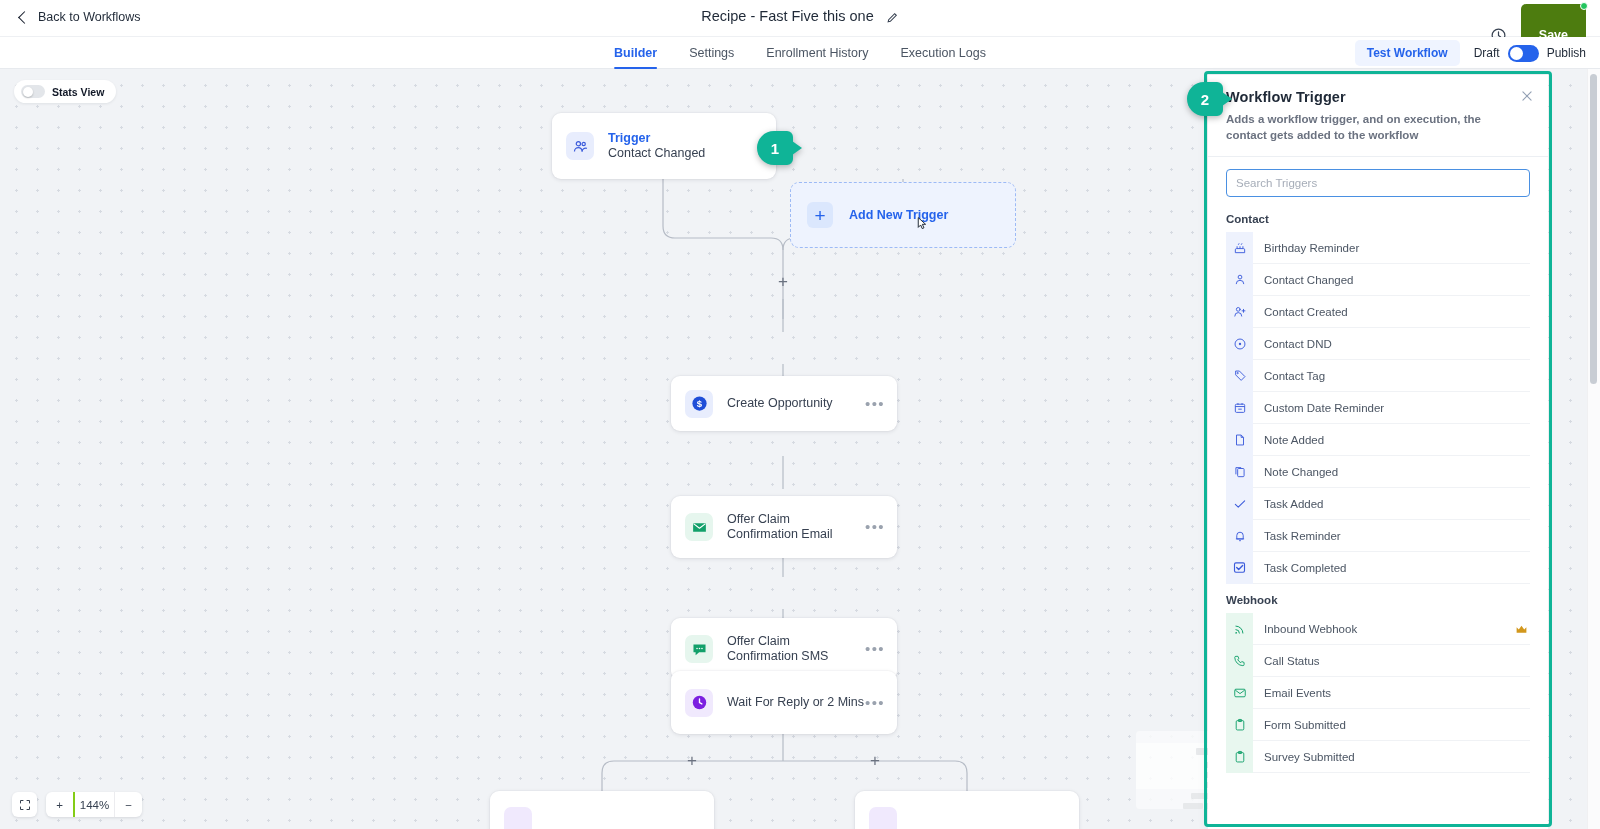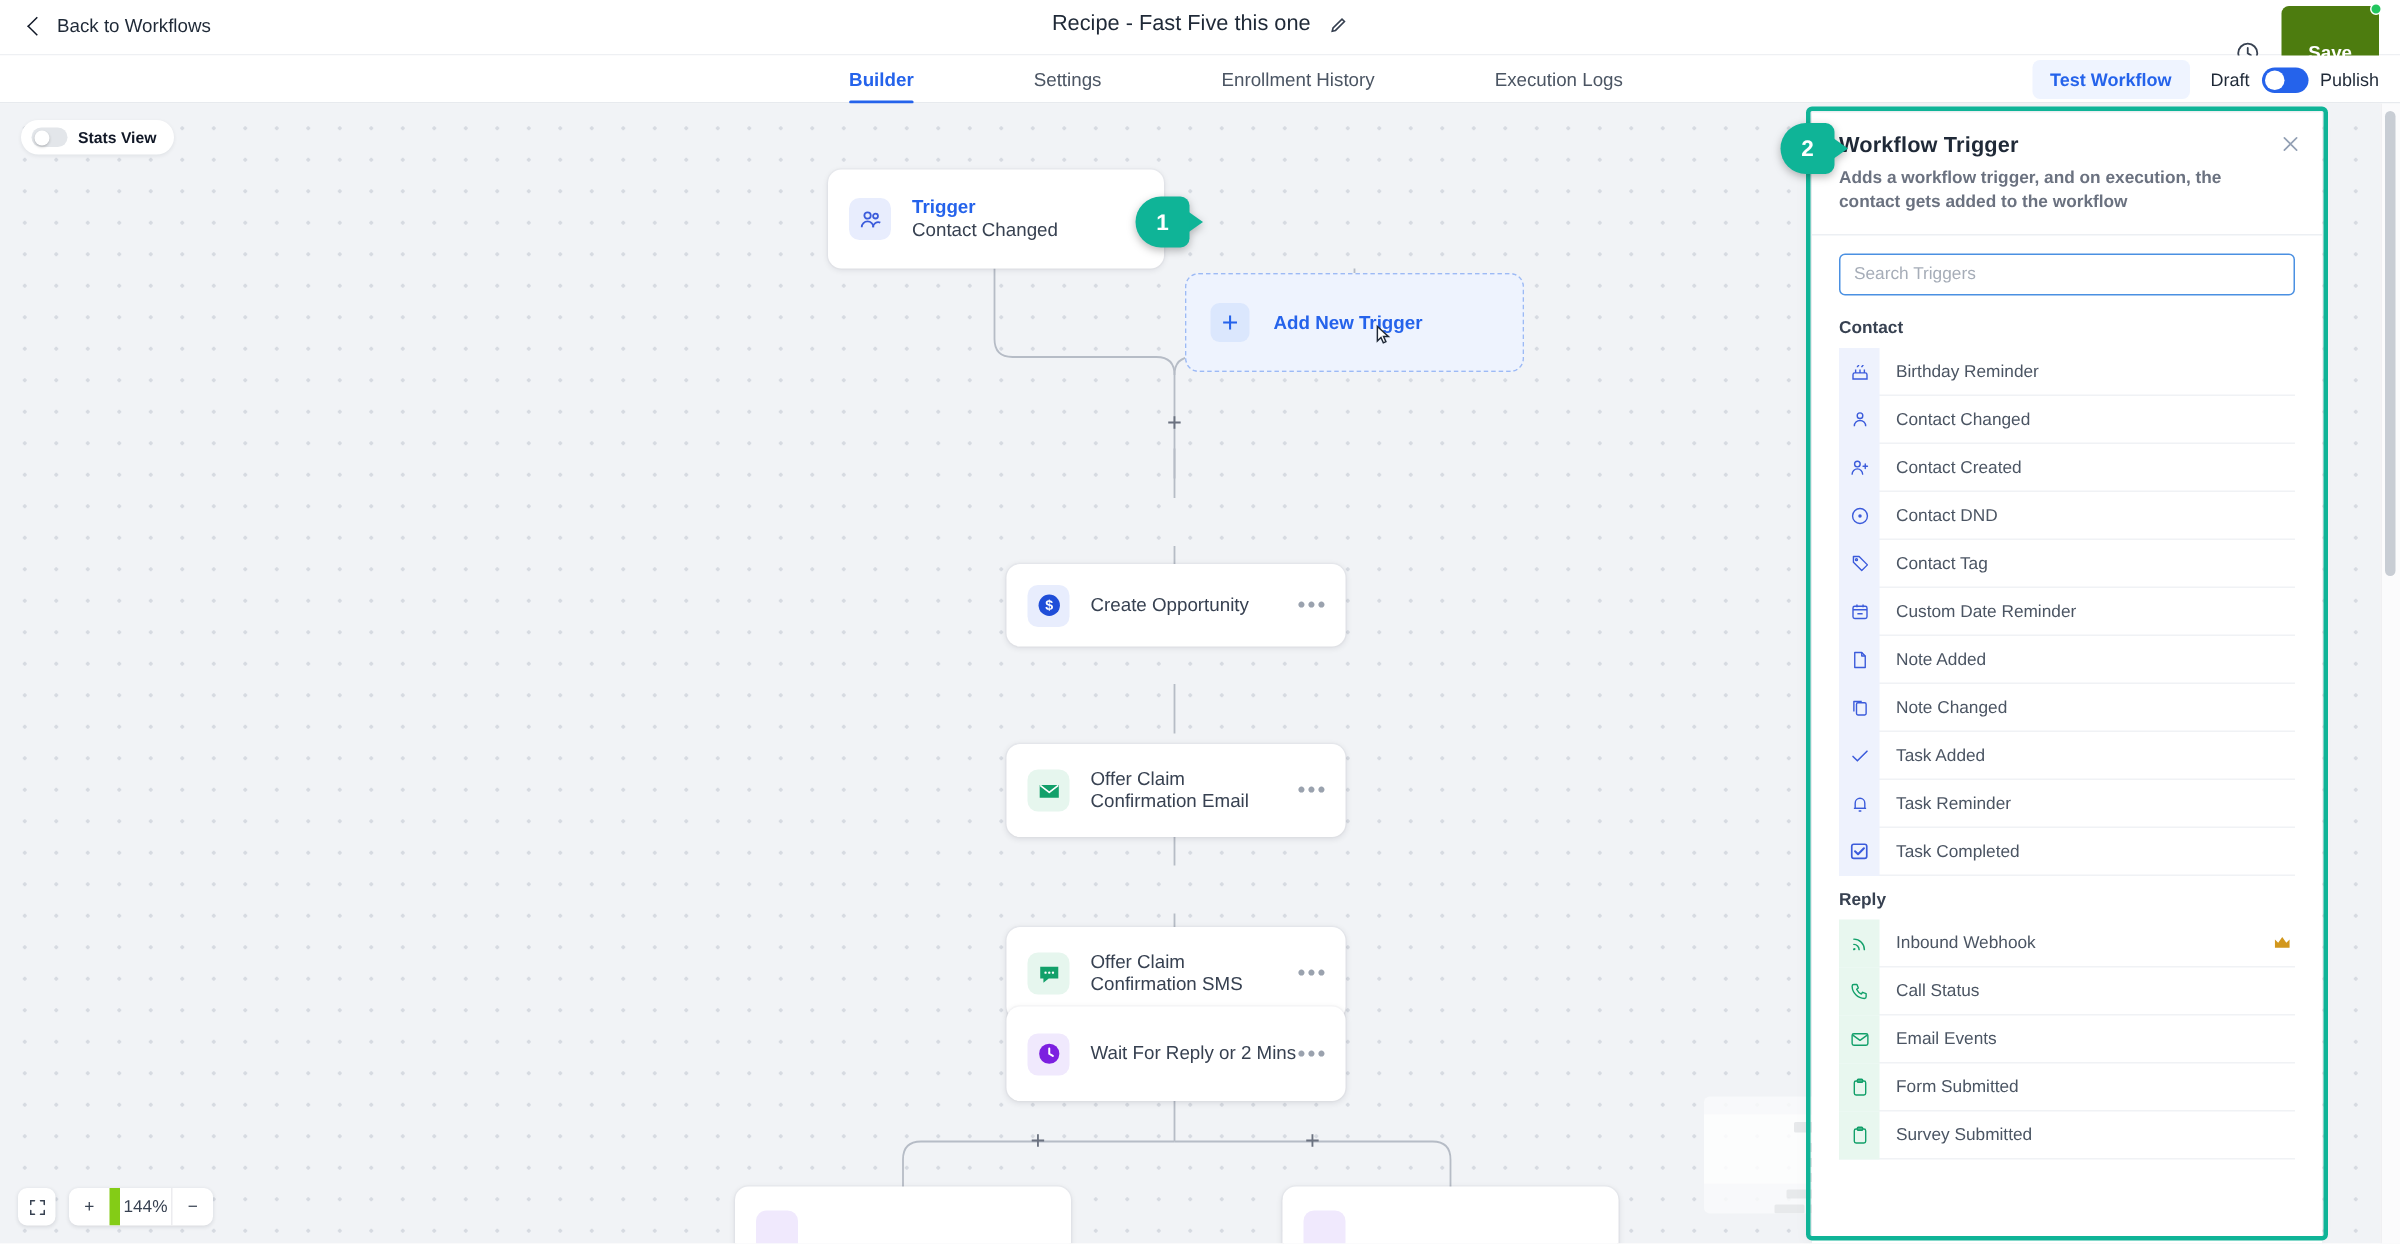--- a/index.html
+++ b/index.html
@@ -42,21 +42,21 @@
   }
 
   
   .tabbar {
     position: absolute; left: 0; top: 37px; width: 1600px; height: 32px;
     background: #fff; border-bottom: 1px solid #e7eaee;
   }
   .tabs { position: absolute; left: 50%; transform: translateX(-50%); top: 0; display: flex; gap: 32px; height: 32px; }
   .tab {
     position: relative; font-size: 12.5px; color: #4b5563; cursor: pointer;
-    display: flex; align-items: center; height: 32px; white-space: nowrap; margin-left: 48px;
+    display: flex; align-items: center; height: 32px; white-space: nowrap;
   }
   .tab.active { color: #2563eb; font-weight: 600; }
   .tab.active::after {
     content: ''; position: absolute; left: 0; right: 0; bottom: 0; height: 2.5px; background: #2563eb; border-radius: 2px;
   }
   .tabbar-right { position: absolute; right: 14px; top: 0; height: 32px; display: flex; align-items: center; gap: 14px; }
   .test-workflow {
     background: #eff4ff; color: #2563eb; font-size: 12px; font-weight: 600;
     border: none; border-radius: 5px; padding: 6px 12px; cursor: pointer;
   }
@@ -149,21 +149,21 @@
     width: 25px; height: 25px; background: #fff; border-radius: 6px;
     display: flex; align-items: center; justify-content: center; cursor: pointer;
     box-shadow: 0 1px 3px rgba(16,24,40,.12);
   }
   .zoom-group {
     height: 25px; background: #fff; border-radius: 6px; display: flex; align-items: stretch;
     box-shadow: 0 1px 3px rgba(16,24,40,.12); overflow: hidden;
   }
   .zoom-group > div { display: flex; align-items: center; justify-content: center; font-size: 11.5px; color: #374151; }
   .zoom-in, .zoom-out { width: 27px; cursor: pointer; font-size: 15px; color: #4b5563; }
-  .zoom-level { width: 42px; border-left: 7px solid #84cc16; border-right: 1px solid #ececef; font-weight: 500; }
+  .zoom-level { width: 42px; border-left: 2px solid #84cc16; border-right: 1px solid #ececef; font-weight: 500; }
 
   
   .minimap {
     position: absolute; right: 352px; bottom: 20px; width: 112px; height: 78px;
     background: #fafbfc; border-radius: 4px; overflow: hidden; opacity: .85;
   }
   .mm-card { position: absolute; background: #fff; border-radius: 2px; }
   .mm-bar { position: absolute; background: #e6e8ea; border-radius: 1px; }
 
   
@@ -551,21 +551,21 @@
       <div class="trig">
         <span class="trig-ic contact">
           <svg viewBox="0 0 24 24" width="15" height="15" fill="none" stroke="currentColor" stroke-width="1.8" stroke-linejoin="round">
             <rect x="4" y="4.5" width="16" height="15" rx="2.2"></rect>
               <path d="M7.5 12l3.2 3.2L17 8.8" stroke-width="2.2" stroke-linecap="round"></path>
           </svg>
         </span>
         <span class="trig-label">Task Completed</span>
       </div>
 
-      <div class="group-title">Reply</div>
+      <div class="group-title">Webhook</div>
 
       <div class="trig">
         <span class="trig-ic events">
           <svg viewBox="0 0 24 24" width="14" height="14" fill="none" stroke="currentColor" stroke-width="1.7" stroke-linecap="round">
             <path d="M5 19a1 1 0 0 1 0-.01"></path>
               <circle cx="5.6" cy="18.4" r="1.3" fill="currentColor" stroke="none"></circle>
             <path d="M5 13a6 6 0 0 1 6 6"></path>
               <path d="M5 7a12 12 0 0 1 12 12"></path>
           </svg>
         </span>

